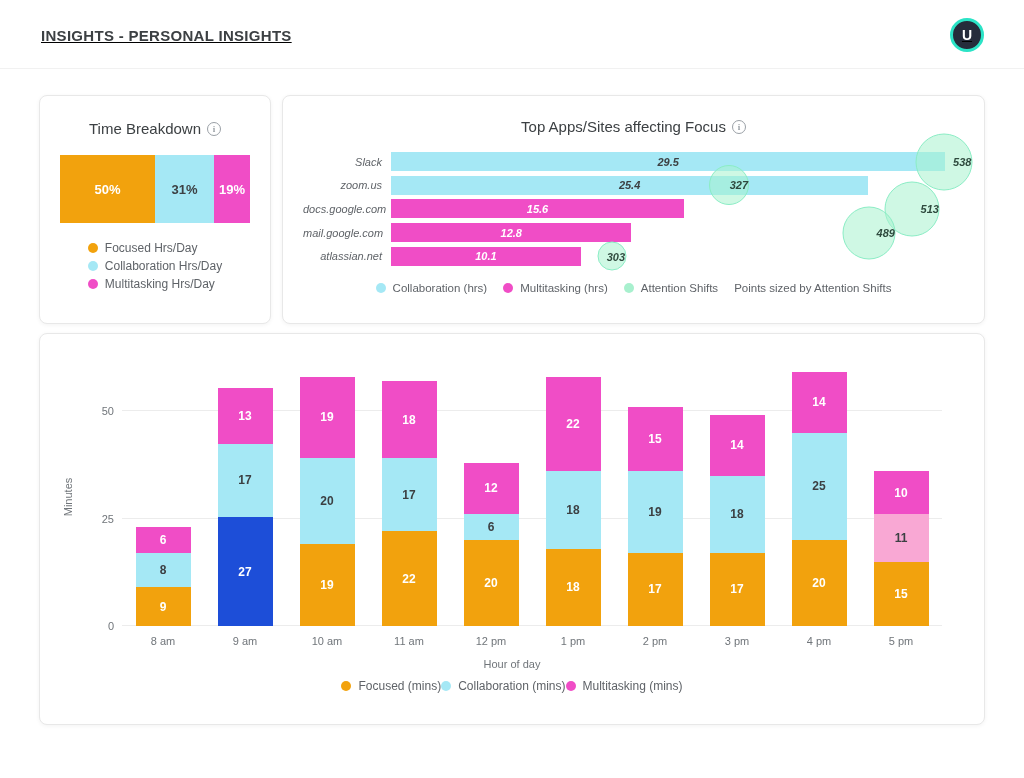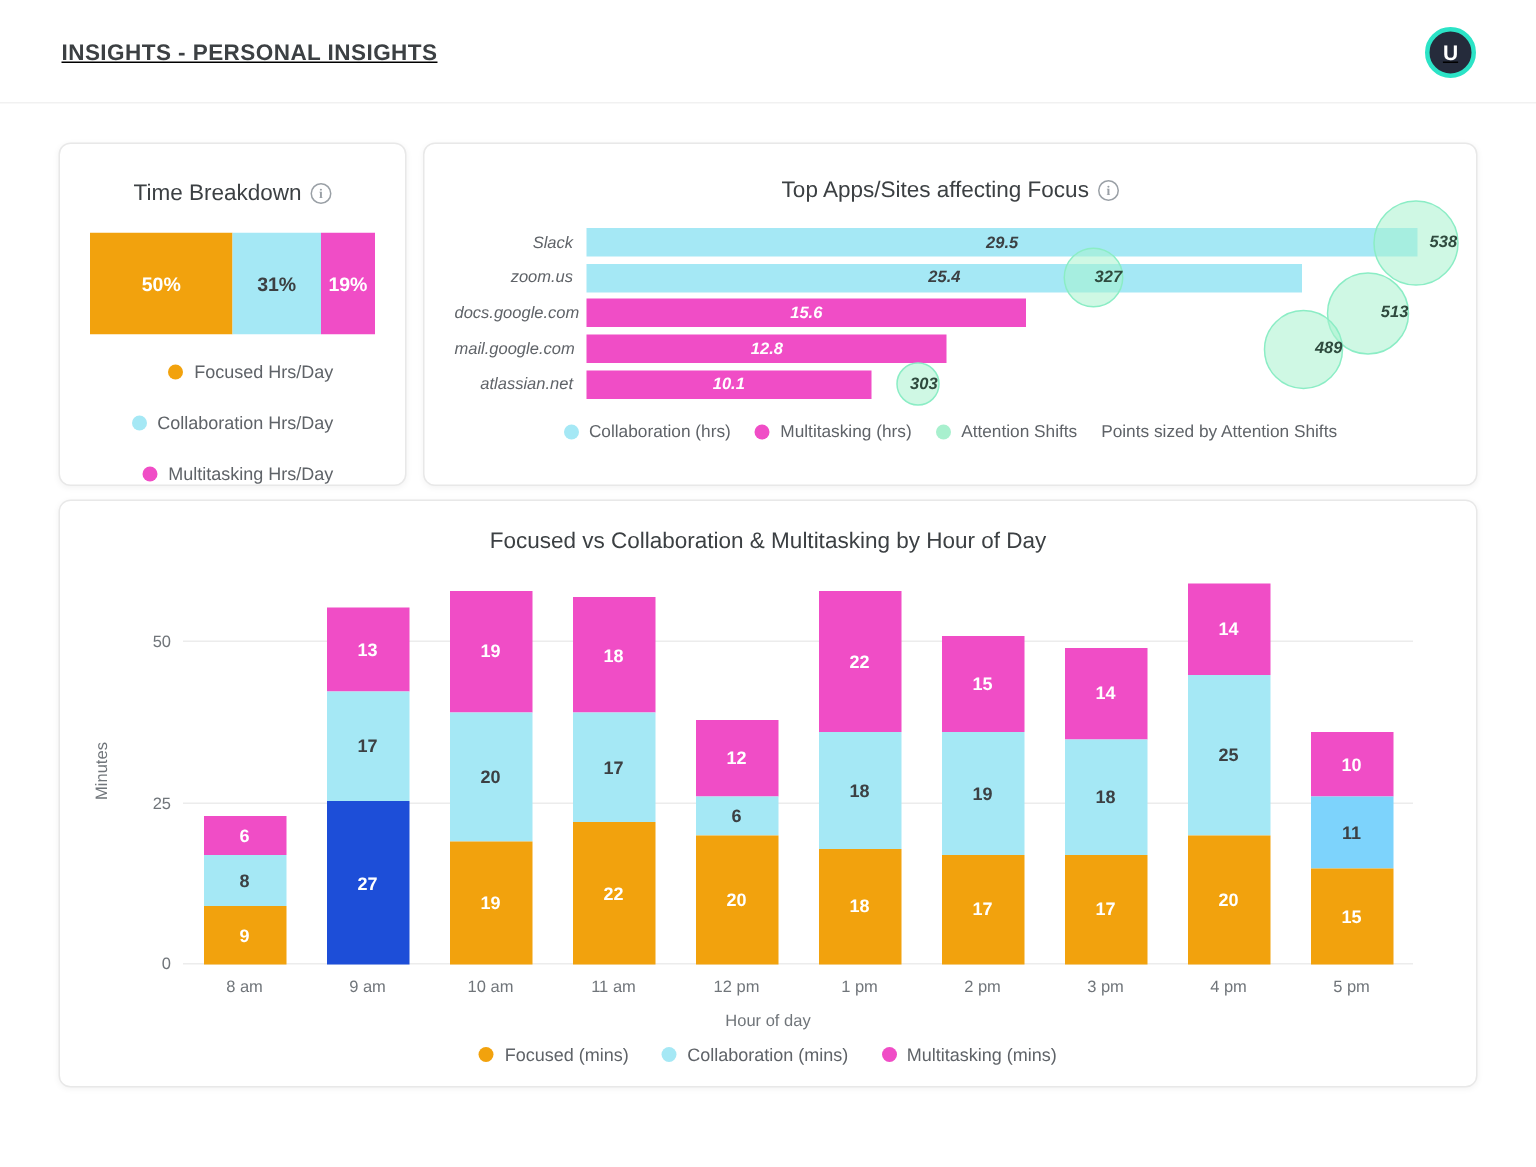--- a/index.html
+++ b/index.html
@@ -15,21 +15,21 @@
   .card { background:#fff; border:1px solid #e8e8e8; border-radius:8px; box-shadow:0 1px 4px rgba(0,0,0,.05); }
   .top-row { display:flex; gap:11px; margin-bottom:9px; }
 
   .card-title { font-size:15px; font-weight:500; color:#3c4043; text-align:center; display:flex; align-items:center; justify-content:center; gap:6px; }
   .info-icon { width:14px; height:14px; border:1px solid #9aa0a6; border-radius:50%; color:#9aa0a6; font-size:9px; font-weight:700; display:inline-flex; align-items:center; justify-content:center; font-family:"Liberation Serif",serif; }
 
   
   .card-time { width:232px; height:229px; padding:24px 20px; flex:none; }
   .tb-bar { display:flex; height:68px; margin-top:18px; overflow:hidden; }
   .tb-seg { display:flex; align-items:center; justify-content:center; font-size:13px; font-weight:700; }
-  .tb-legend { margin:18px auto 16px; width:max-content; display:flex; flex-direction:column; gap:20px;align-items:flex-end; }
+  .tb-legend { margin:18px auto 16px; width:max-content; display:flex; flex-direction:column; gap:4px; }
   .lg-item { display:flex; align-items:center; gap:7px; font-size:12px; color:#5f6368; cursor:pointer; }
   .lg-dot { width:10px; height:10px; border-radius:50%; flex:none; }
 
   
   .card-apps { flex:1; height:229px; padding:22px 20px 0; }
   .apps-chart { margin-top:15px;font-style:italic; }
   .app-row { display:flex; align-items:center; height:23.6px; }
   .app-label { width:88px; text-align:right; padding-right:9px; font-size:11px; color:#5f6368; flex:none; }
   .app-track { flex:1; position:relative; height:19px; }
   .app-bar { position:absolute; left:0; top:0; height:19px; display:flex; align-items:center; justify-content:center; font-size:11px; font-weight:700; cursor:pointer; }
@@ -43,21 +43,21 @@
   .plot-wrap { position:relative; height:258px; margin:16px 18px 0 58px; }
   .gridline { position:absolute; left:0; right:0; height:1px; background:#ececec; }
   .ytick { position:absolute; left:-34px; width:26px; text-align:right; font-size:11px; color:#70757a; }
   .ylab { position:absolute; left:-54px; top:50%; transform:translate(-50%,-50%) rotate(-90deg); font-size:11px; color:#70757a; white-space:nowrap; }
   .cols { position:absolute; left:0; right:0; top:0; bottom:0; display:flex; }
   .col { flex:1; position:relative; display:flex; align-items:flex-end; justify-content:center; }
   .stack { width:55px; display:flex; flex-direction:column-reverse; cursor:pointer; }
   .hseg { display:flex; align-items:center; justify-content:center; font-size:12px; font-weight:700; }
   .xtick { position:absolute; top:calc(100% + 9px); left:0; width:100%; text-align:center; font-size:11px; color:#70757a; }
   .xlabel { text-align:center; font-size:11px; color:#70757a; margin-top:32px; }
-  .hourly-legend { display:flex; justify-content:center; align-items:center; gap:22px; margin-top:9px;text-align:center; }
+  .hourly-legend { display:flex; justify-content:center; align-items:center; margin-top:9px;text-align:center; }
 </style>
 </head>
 <body>
 
 <div class="page">
 
   <header class="hdr">
     <h1>INSIGHTS - PERSONAL INSIGHTS</h1>
     <div class="avatar">
       <span>U</span>
@@ -174,23 +174,20 @@
               <span class="lg-dot" style="background: rgb(168, 240, 206);"></span>
               <span>Attention Shifts</span>
             </div>
             <span class="apps-note">Points sized by Attention Shifts</span>
           </div>
       </section>
 
     </div>
 
     <section class="card card-hourly">
-      <h2 class="card-title">
-        <span>Focused vs Collaboration &amp; Multitasking by Hour of Day</span>
-      </h2>
       <div class="plot-wrap" id="hourly-plot">
         <div class="ylab">Minutes</div>
       <div class="gridline" style="bottom: 0px;"></div>
           <div class="ytick" style="bottom: -6px;">0</div>
           <div class="gridline" style="bottom: 107.5px;"></div>
           <div class="ytick" style="bottom: 101.5px;">25</div>
           <div class="gridline" style="bottom: 215px;"></div>
           <div class="ytick" style="bottom: 209px;">50</div>
           <div class="cols">
             <div class="col">
@@ -317,21 +314,21 @@
                   <span>14</span>
                 </div>
               </div>
               <div class="xtick">4 pm</div>
             </div>
             <div class="col">
               <div class="stack">
                 <div class="hseg" style="height: 64.5px; background: rgb(242, 162, 13); color: rgb(255, 255, 255);">
                   <span>15</span>
                 </div>
-                <div class="hseg" style="height: 47.3px; background: #7dd3fc; color: rgb(60, 64, 67);">
+                <div class="hseg" style="height: 47.3px; background: #f9a8d4; color: rgb(60, 64, 67);">
                   <span>11</span>
                 </div>
                 <div class="hseg" style="height: 43px; background: rgb(240, 77, 198); color: rgb(255, 255, 255);">
                   <span>10</span>
                 </div>
               </div>
               <div class="xtick">5 pm</div>
             </div>
           </div>
         </div>

